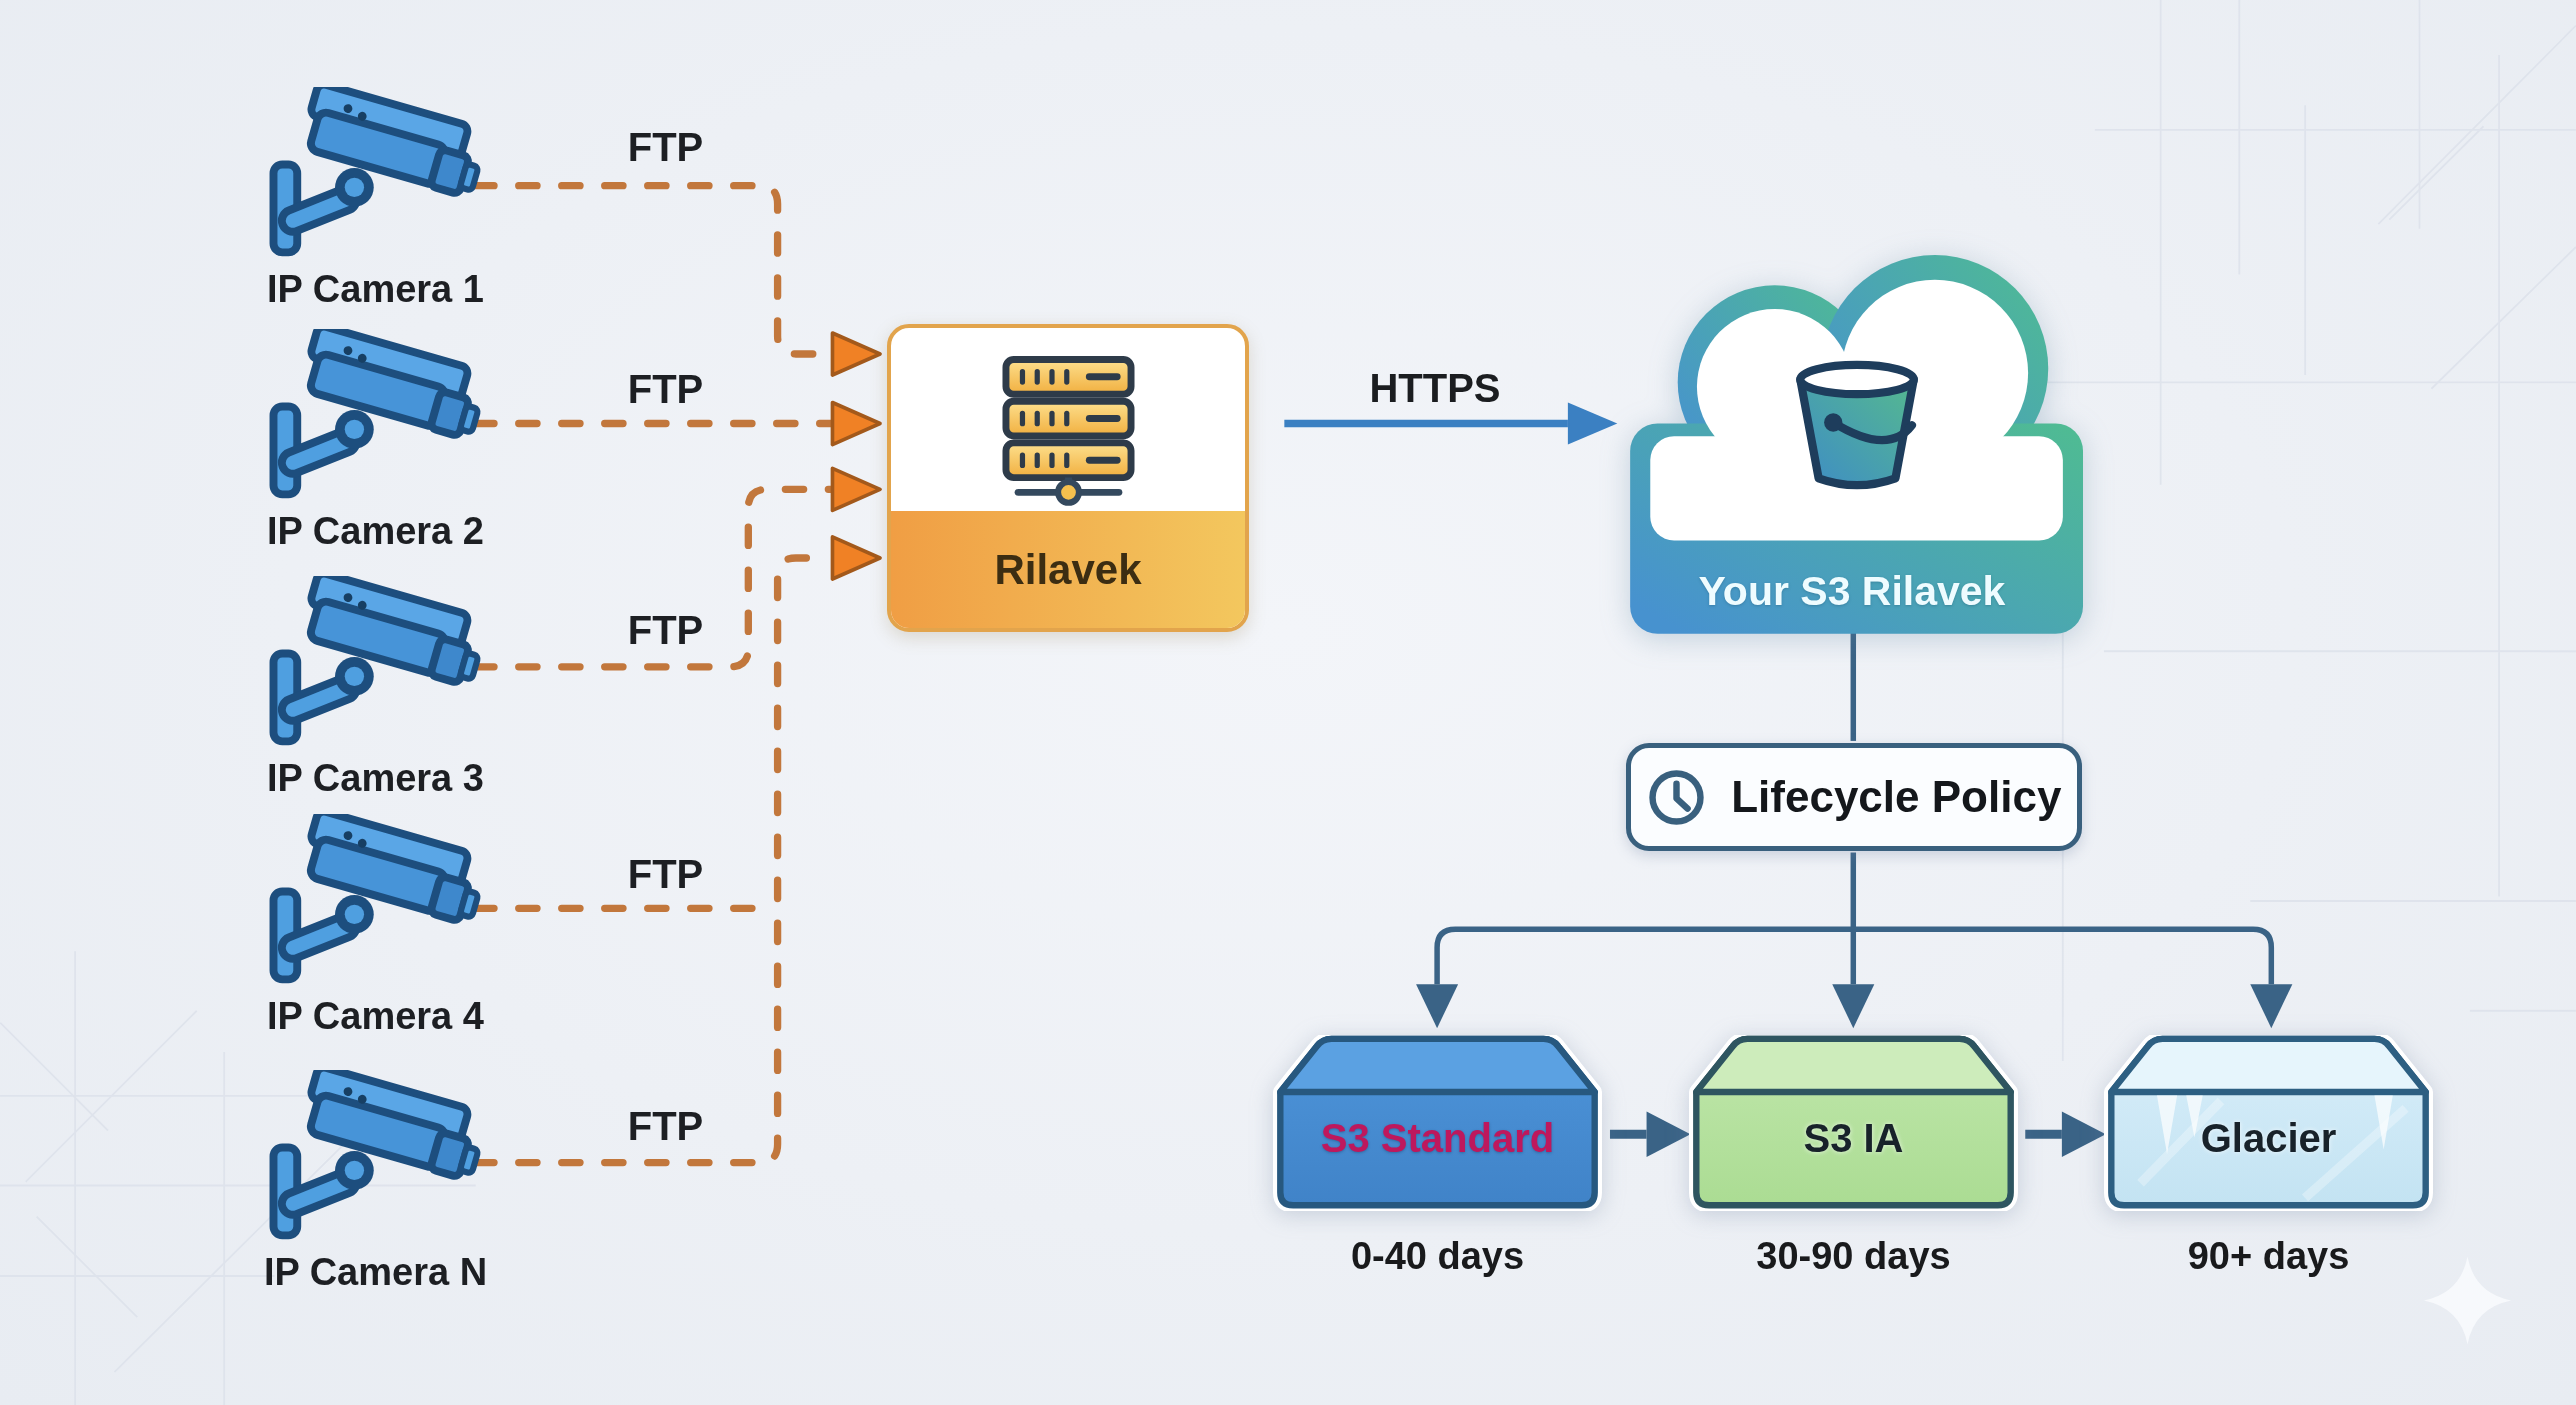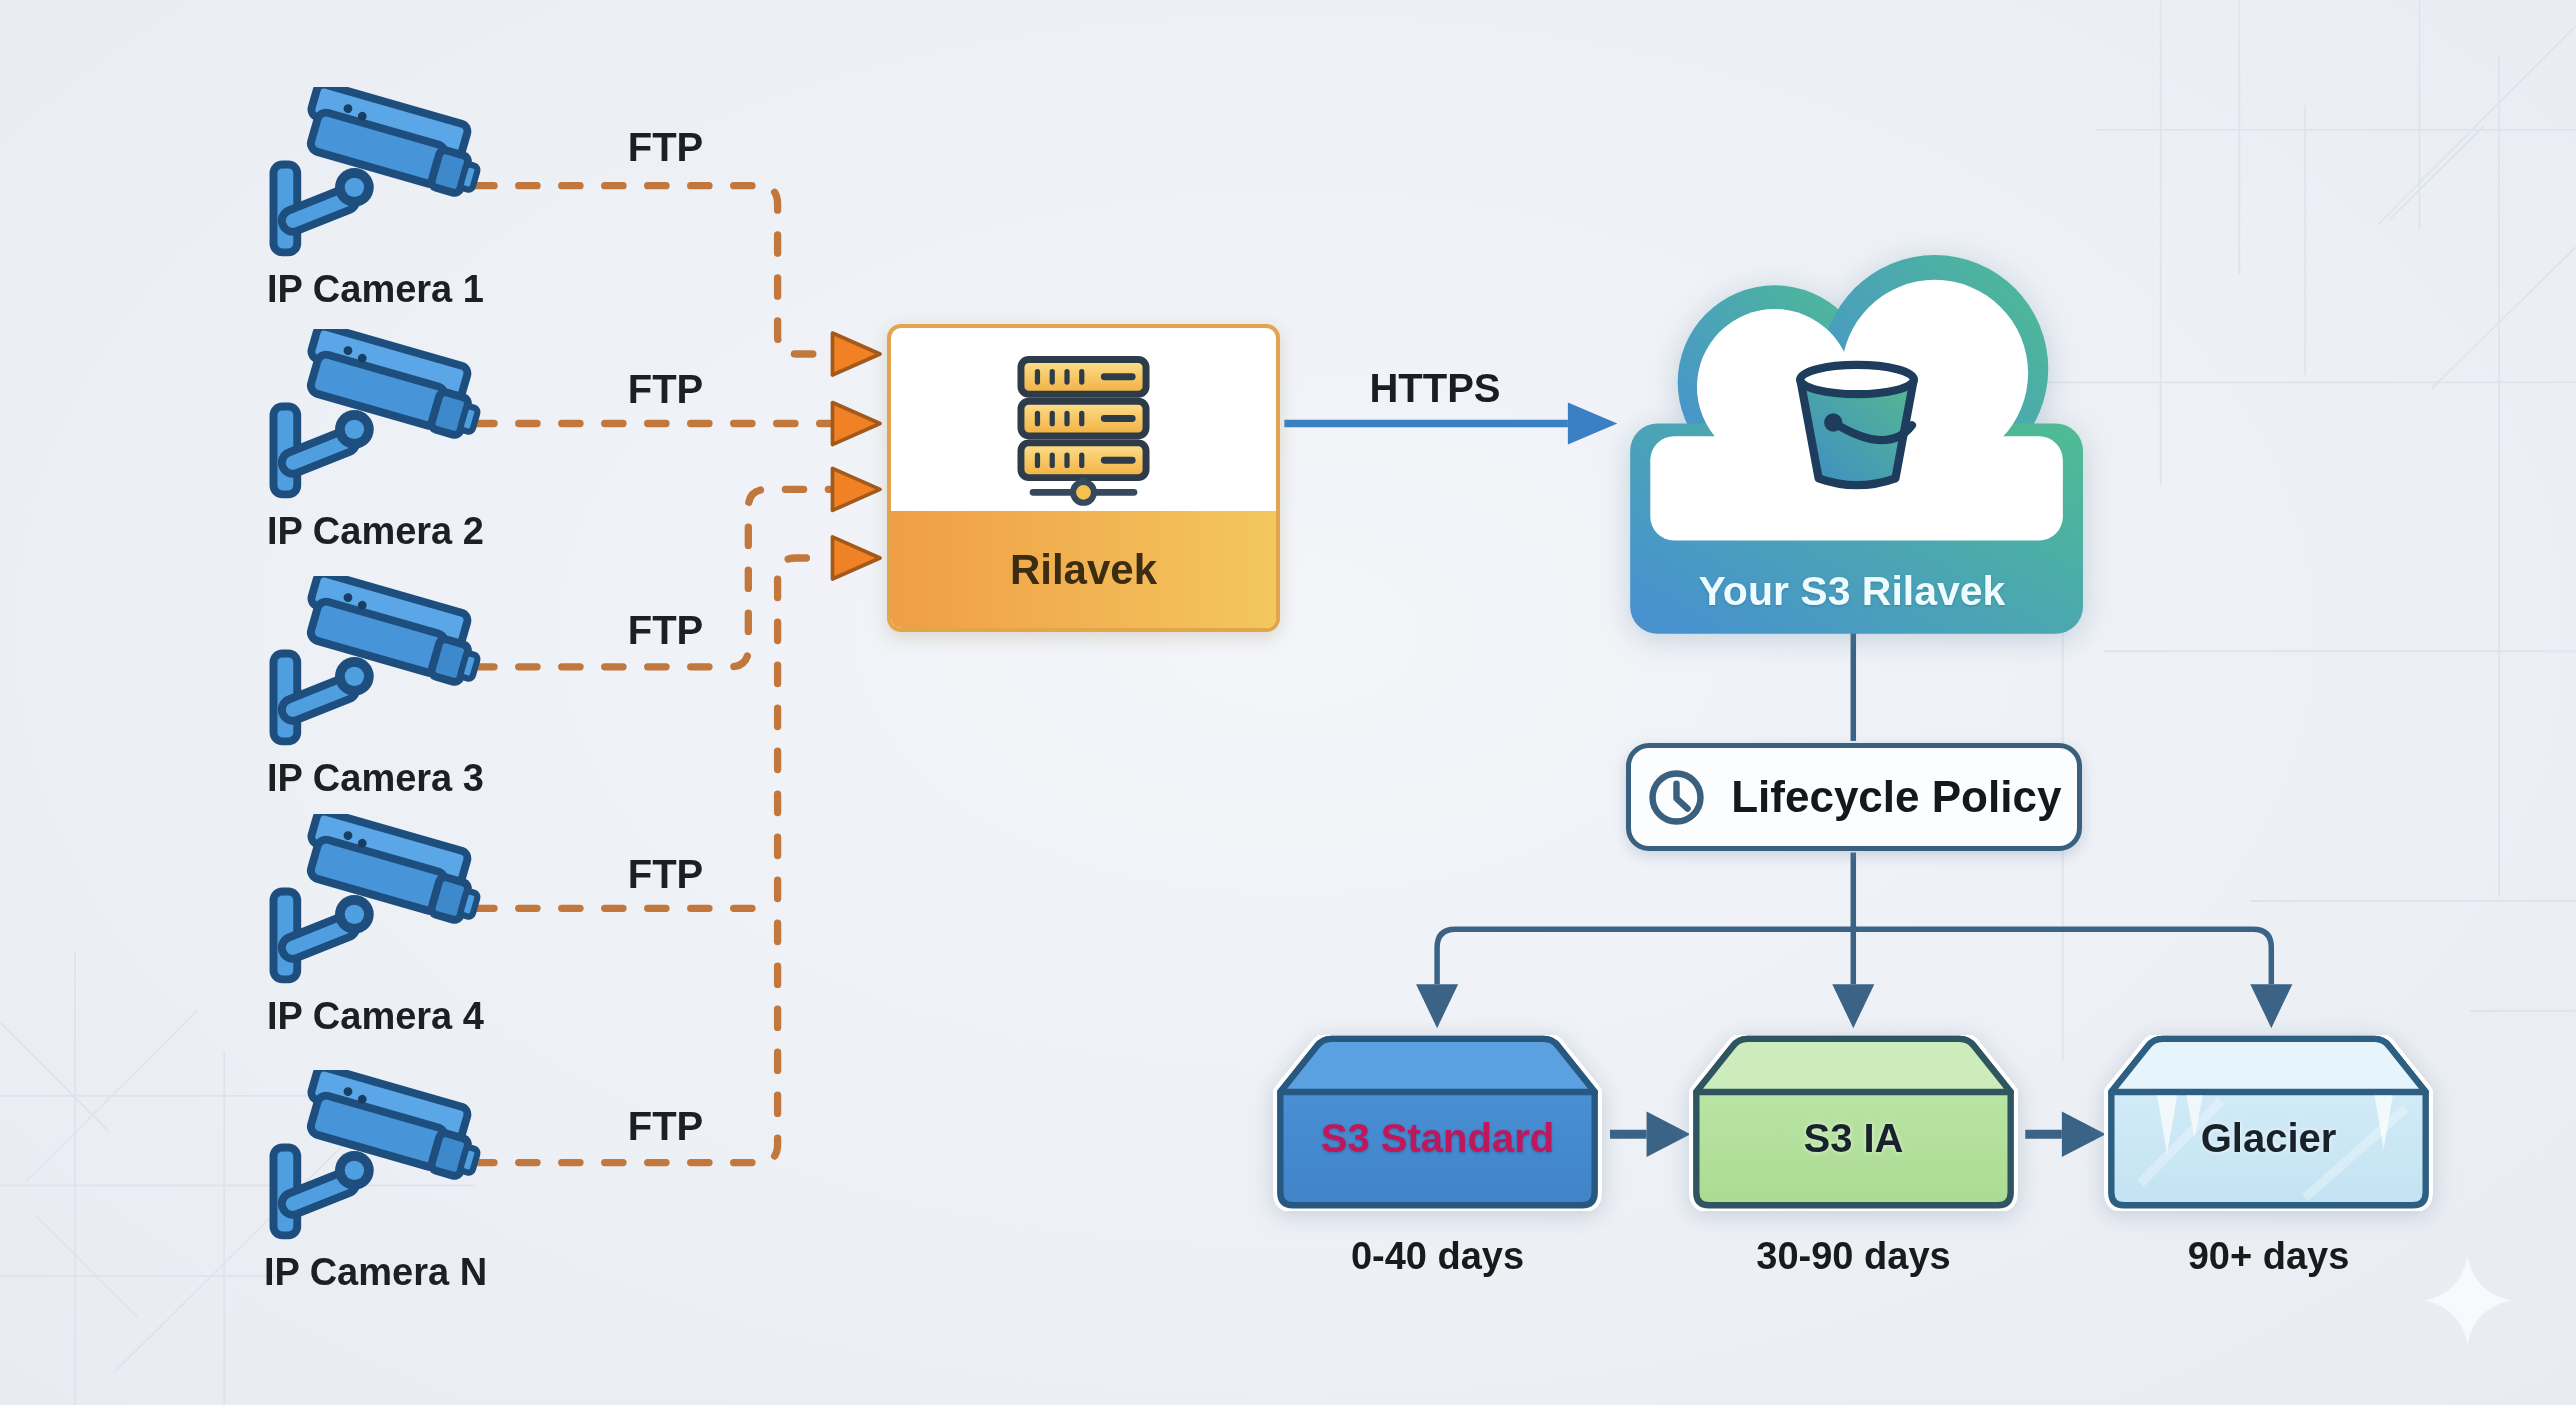--- a/index.html
+++ b/index.html
@@ -11,22 +11,22 @@
   .abs{position:absolute;}
   svg{display:block;}
   
   .camera{position:absolute;left:174px;width:403px;text-align:center;}
   .camera svg{width:229px;height:176px;margin:0 auto;}
   .camera .cam-label{margin-top:1.8px;font-size:38px;font-weight:700;color:#1d1f23;line-height:49px;}
   
   .ftp-label{position:absolute;left:574px;width:183px;height:49px;line-height:49px;
     text-align:center;font-size:40px;font-weight:700;color:#1d1f23;}
   
-  .gateway{position:absolute;left:887px;top:324px;width:393px;height:308px;
-    background:#ffffff;border:4.6px solid #e2a44c;border-radius:14px;box-sizing:border-box;
+  .gateway{position:absolute;left:887px;top:324px;width:362px;height:308px;
+    background:#ffffff;border:4.6px solid #e2a44c;border-radius:22px;box-sizing:border-box;
     overflow:hidden;box-shadow:0 5.5px 16.5px rgba(140,120,70,.22);}
   .gateway-icon-area{height:182px;display:flex;align-items:center;justify-content:center;padding-top:12.8px;}
   .gateway-band{position:absolute;left:0;right:0;bottom:0;height:117px;
     background:linear-gradient(90deg,#f09e44 0%,#f3c75e 100%);
     display:flex;align-items:center;justify-content:center;
     font-size:42px;font-weight:700;color:#3c2d12;}
   
   .https-label{position:absolute;left:1325px;top:364px;width:220px;height:49px;line-height:49px;
     text-align:center;font-size:40px;font-weight:700;color:#1b1d20;}
   

